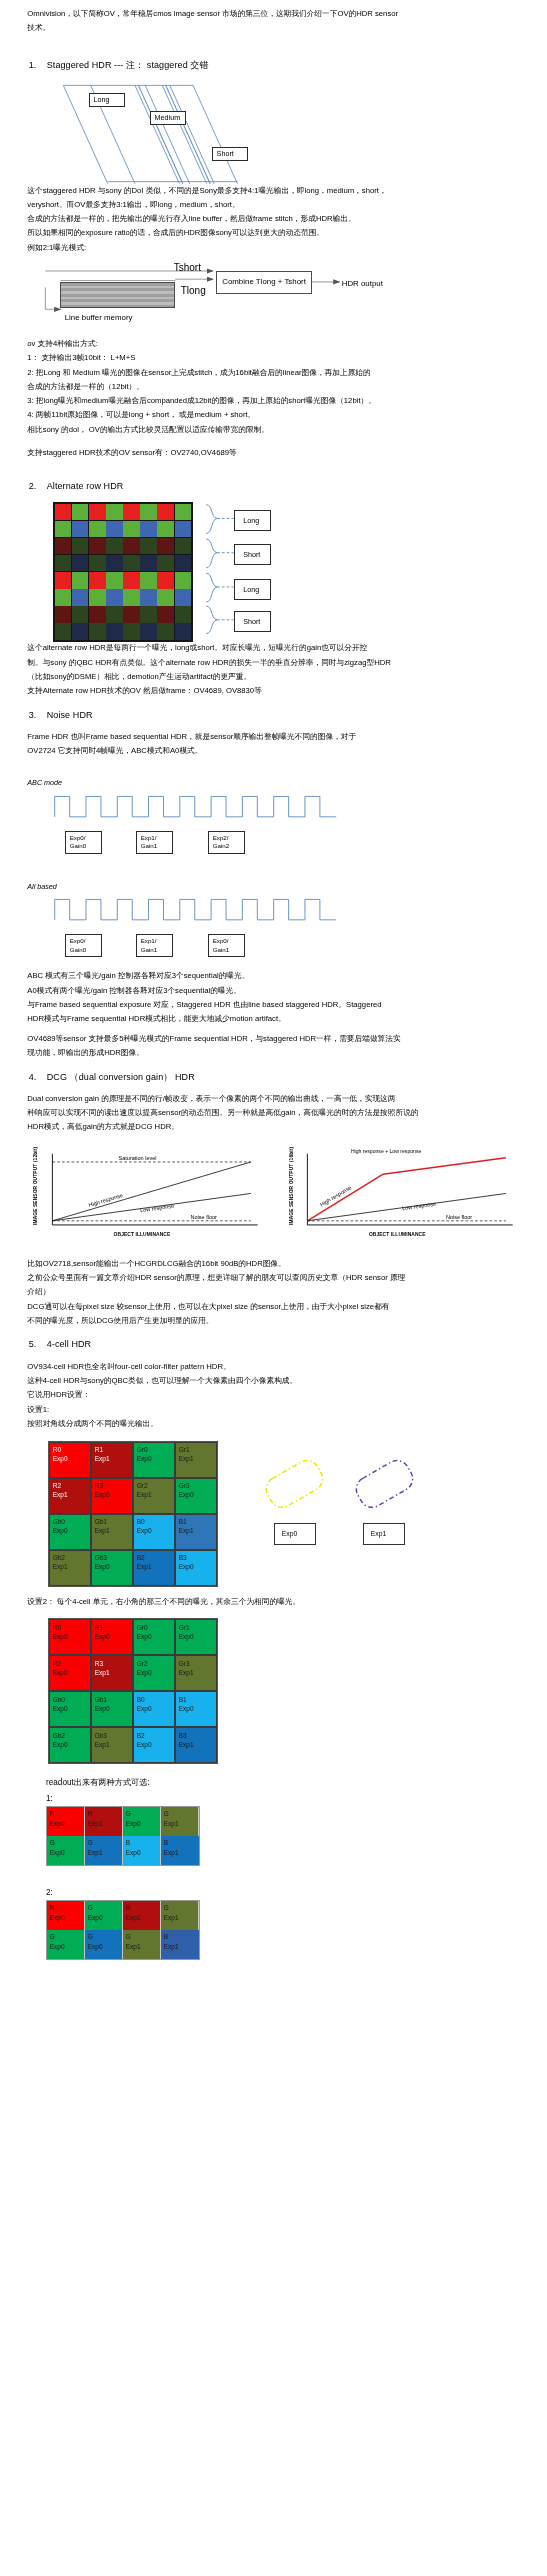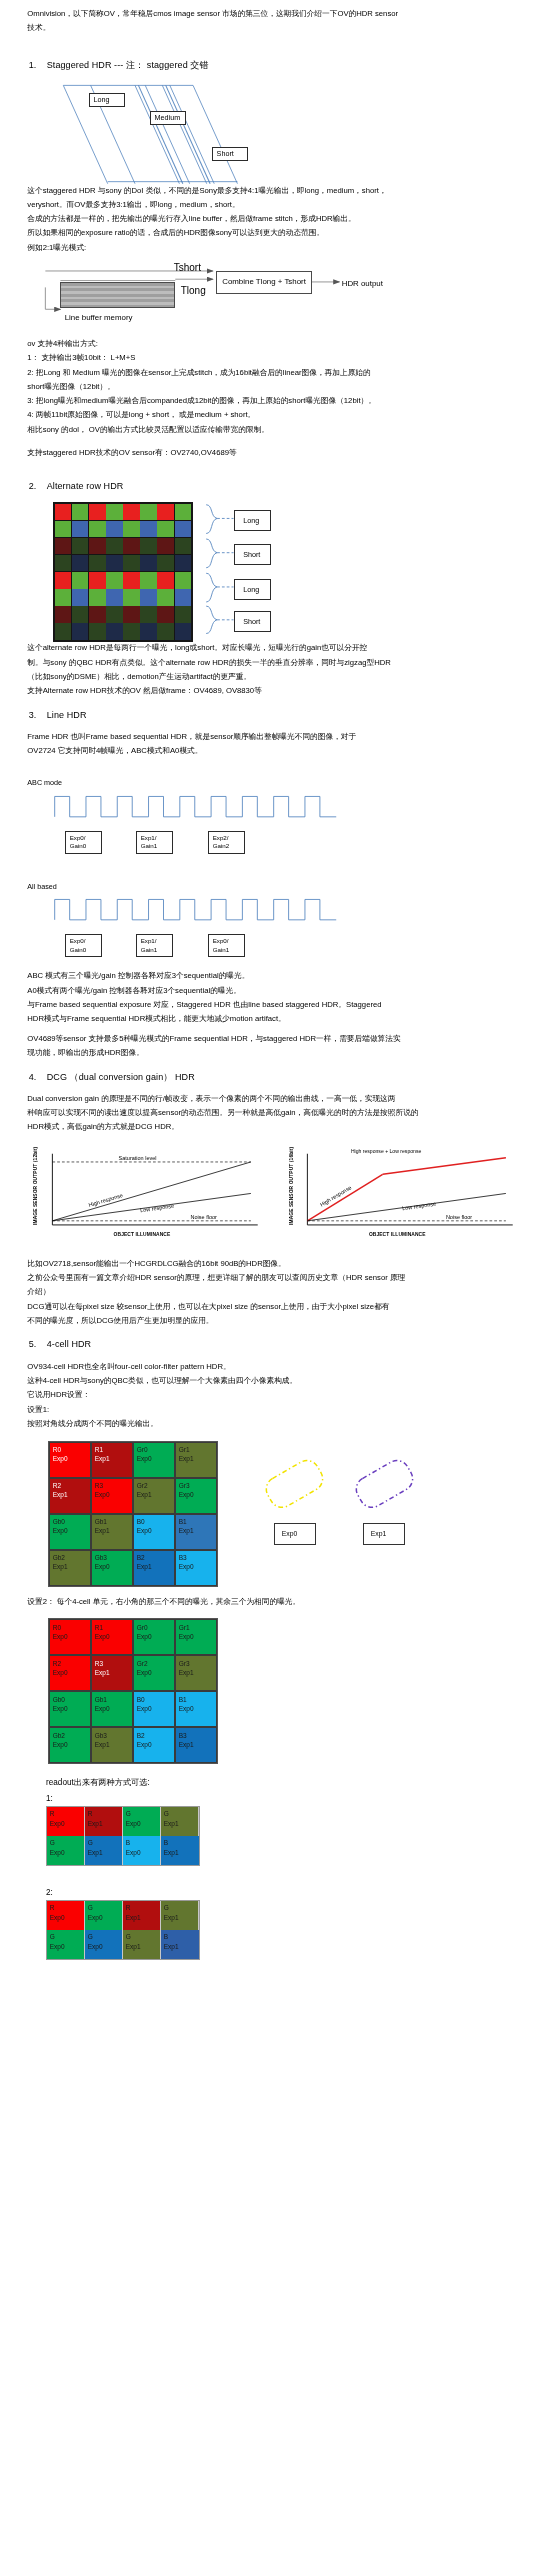--- a/index.html
+++ b/index.html
@@ -83,21 +83,21 @@
   .brace-lbl {
     position: absolute;
     border: 0.7px solid #2b2b2b;
     background: #fff;
     font-size: 7.2px;
     padding: 2.7px 8.2px;
     min-width: 37px;
   }
 
   
-  .tim-title { font-size: 7.2px; margin: 4.1px 0 1.4px 12.3px; }
+  .tim-title { font-size: 7.2px; margin: 4.1px 0 1.4px 12.3px; font-style: italic; }
   .tim-wrap { position: relative; margin-left: 12.3px; }
   .exp-box {
     position: absolute;
     border: 0.7px solid #2b2b2b;
     background: #fff;
     font-size: 6.2px;
     line-height: 1.35;
     padding: 2.1px 3.4px;
     width: 37px;
   }
@@ -261,21 +261,21 @@
       <span>Line buffer memory</span>
     </div>
   </div>
 
   <div class="spacer-20"></div>
 
   <div class="txt-block" style="margin-left:12.3px;">
     <p class="para">ov 支持4种输出方式:</p>
     <p class="para">1： 支持输出3帧10bit： L+M+S</p>
     <p class="para">2: 把Long 和 Medium 曝光的图像在sensor上完成stitch，成为16bit融合后的linear图像，再加上原始的</p>
-    <p class="para">short曝光图像（12bit）。</p>
+    <p class="para">合成的方法都是一样的（12bit）。</p>
     <p class="para">3: 把long曝光和medium曝光融合后companded成12bit的图像，再加上原始的short曝光图像（12bit）。</p>
     <p class="para">4: 两帧11bit原始图像，可以是long + short， 或是medium + short。</p>
     <p class="para">相比sony 的dol， OV的输出方式比较灵活配置以适应传输带宽的限制。</p>
     <div class="spacer-14"></div>
     <p class="para">支持staggered HDR技术的OV sensor有：OV2740,OV4689等</p>
   </div>
 
   <div class="spacer-14"></div>
 
   <div class="num-head">
@@ -380,21 +380,21 @@
 
   <div class="txt-block" style="margin-left:12.3px;">
     <p class="para">这个alternate row HDR是每两行一个曝光，long或short。对应长曝光，短曝光行的gain也可以分开控</p>
     <p class="para">制。与sony 的QBC HDR有点类似。这个alternate row HDR的损失一半的垂直分辨率，同时与zigzag型HDR</p>
     <p class="para">（比如sony的DSME）相比，demotion产生运动artifact的更严重。</p>
     <p class="para">支持Alternate row HDR技术的OV 然后做frame：OV4689, OV8830等</p>
   </div>
 
   <div class="num-head">
     <span class="idx">3.</span>
-    <span class="ttl">Line HDR</span>
+    <span class="ttl">Noise HDR</span>
   </div>
 
   <div class="txt-block" style="margin-left:12.3px;">
     <p class="para">Frame HDR 也叫Frame based sequential HDR，就是sensor顺序输出整帧曝光不同的图像，对于</p>
     <p class="para">OV2724 它支持同时4帧曝光，ABC模式和A0模式。</p>
   </div>
 
   <div class="spacer-20"></div>
 
   <div class="tim-title">ABC mode</div>

